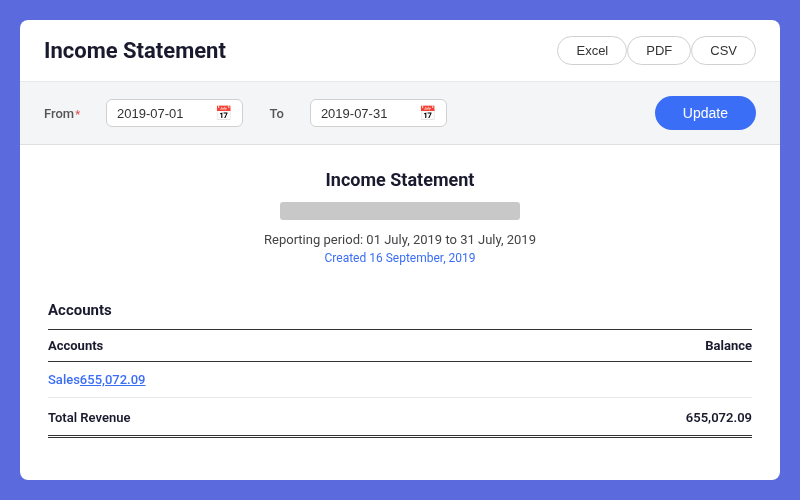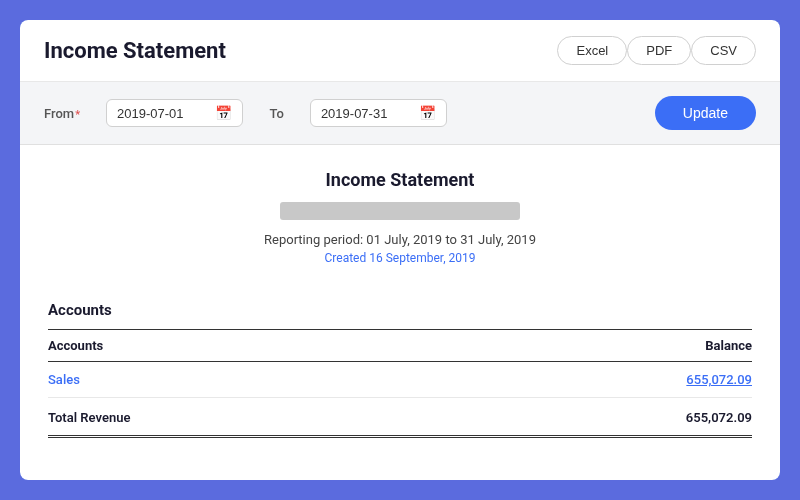--- a/index.html
+++ b/index.html
@@ -152,21 +152,21 @@
       font-weight: 700;
       color: #1a1a2e;
     }
     .col-balance {
       font-size: 13px;
       font-weight: 700;
       color: #1a1a2e;
     }
     .table-row {
       display: flex;
-      justify-content: space-between;
+      justify-content: flex-start;
       align-items: center;
       padding: 10px 0;
       border-bottom: 1px solid #e8e8e8;
     }
     .row-link {
       font-size: 13px;
       color: #3b6ef6;
       text-decoration: none;
       cursor: pointer;
       font-weight: 500;

